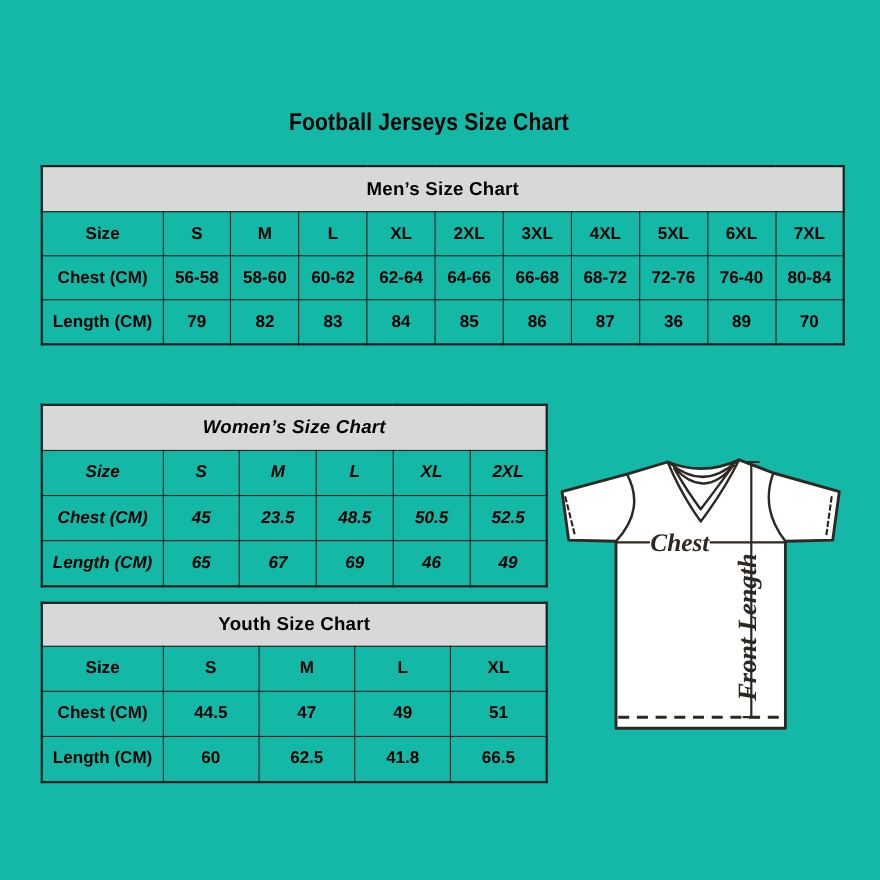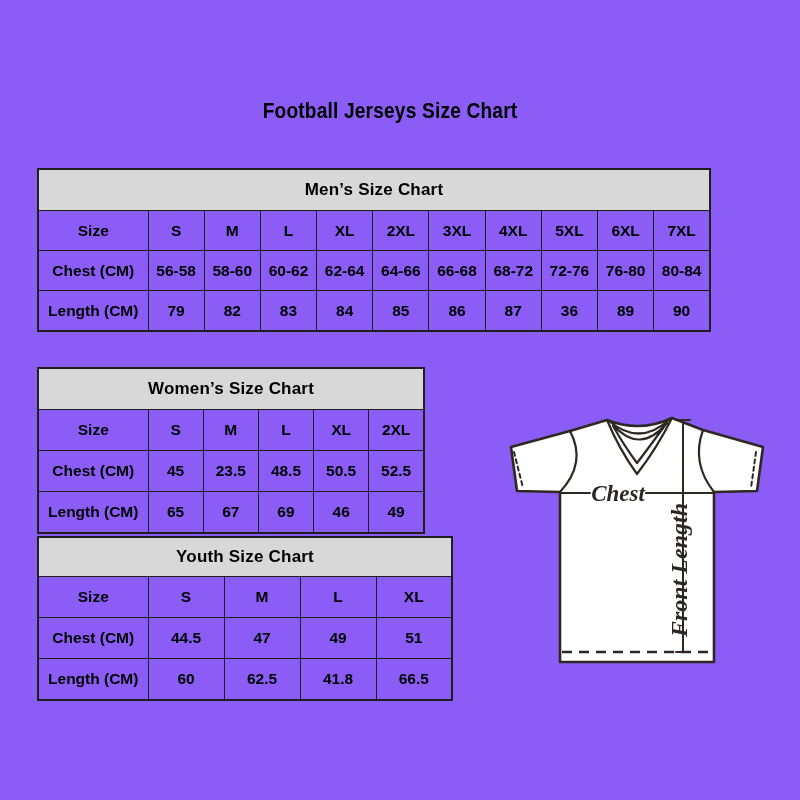--- a/index.html
+++ b/index.html
@@ -4,21 +4,21 @@
 <style>
   :root{
     --header-bg:#d8d8d8;
     --border:#1e1e1e;
     --text:#000000;
     --ink:#2e2823;
   }
   html,body{margin:0;padding:0;background:#ffffff;}
   body{width:800px;height:800px;overflow:hidden;
        font-family:"Liberation Sans",sans-serif;color:var(--text);}
-  .canvas{position:relative;width:800px;height:800px;background:#8b5cf6;}
+  .canvas{position:relative;width:800px;height:800px;background:#14b8a6;}
 
   .page-title{
     position:absolute;top:97px;left:0;width:780px;
     text-align:center;font-size:22px;font-weight:bold;line-height:28px;
     transform:scaleX(0.87);transform-origin:center;
     letter-spacing:0.2px;white-space:nowrap;
   }
 
   table.size-table{
     position:absolute;border-collapse:collapse;table-layout:fixed;
@@ -28,29 +28,29 @@
     border:1.5px solid var(--border);
     text-align:center;vertical-align:middle;
     font-weight:bold;font-size:15.5px;padding:0;color:var(--text);
     overflow:hidden;white-space:nowrap;
   }
   .size-table thead th.table-title{
     background:var(--header-bg);font-size:17px;letter-spacing:0.2px;
   }
   col.label-col{width:110px;}
 
-  .t-men{left:37px;top:168px;width:674px;border-radius:28px;}
+  .t-men{left:37px;top:150px;width:731px;border-radius:28px;}
   .t-men thead th{height:40px;}
   .t-men tbody th,.t-men tbody td{height:39px;}
 
-  .t-women{left:37px;top:367px;width:388px;}
+  .t-women{left:37px;top:367px;width:461px;font-style:italic;}
   .t-women thead th{height:40px;}
   .t-women tbody th,.t-women tbody td{height:40px;}
 
-  .t-youth{left:37px;top:536px;width:416px;}
+  .t-youth{left:37px;top:547px;width:461px;}
   .t-youth thead th{height:38px;}
   .t-youth tbody th,.t-youth tbody td{height:40px;}
 
   svg.jersey{position:absolute;left:0;top:0;width:800px;height:800px;}
   .jersey .shape{fill:#ffffff;stroke:var(--ink);stroke-width:2.6;
                  stroke-linejoin:round;stroke-linecap:round;}
   .jersey .ink{fill:none;stroke:var(--ink);stroke-width:2.2;
                stroke-linecap:round;stroke-linejoin:round;}
   .jersey .thin{stroke-width:2;}
   .jersey .dash-small{stroke-width:2;stroke-dasharray:4 3.5;}
@@ -106,35 +106,35 @@
         <tr>
           <th>Chest (CM)</th>
           <td>56-58</td>
           <td>58-60</td>
           <td>60-62</td>
           <td>62-64</td>
           <td>64-66</td>
           <td>66-68</td>
           <td>68-72</td>
           <td>72-76</td>
-          <td>76-80</td>
+          <td>76-40</td>
           <td>80-84</td>
         </tr>
         <tr>
           <th>Length (CM)</th>
           <td>79</td>
           <td>82</td>
           <td>83</td>
           <td>84</td>
           <td>85</td>
           <td>86</td>
           <td>87</td>
           <td>36</td>
           <td>89</td>
-          <td>90</td>
+          <td>70</td>
         </tr>
       </tbody>
     </table>
 
   <table class="size-table t-women">
       <colgroup>
         <col class="label-col">
         <col>
         <col>
         <col>

